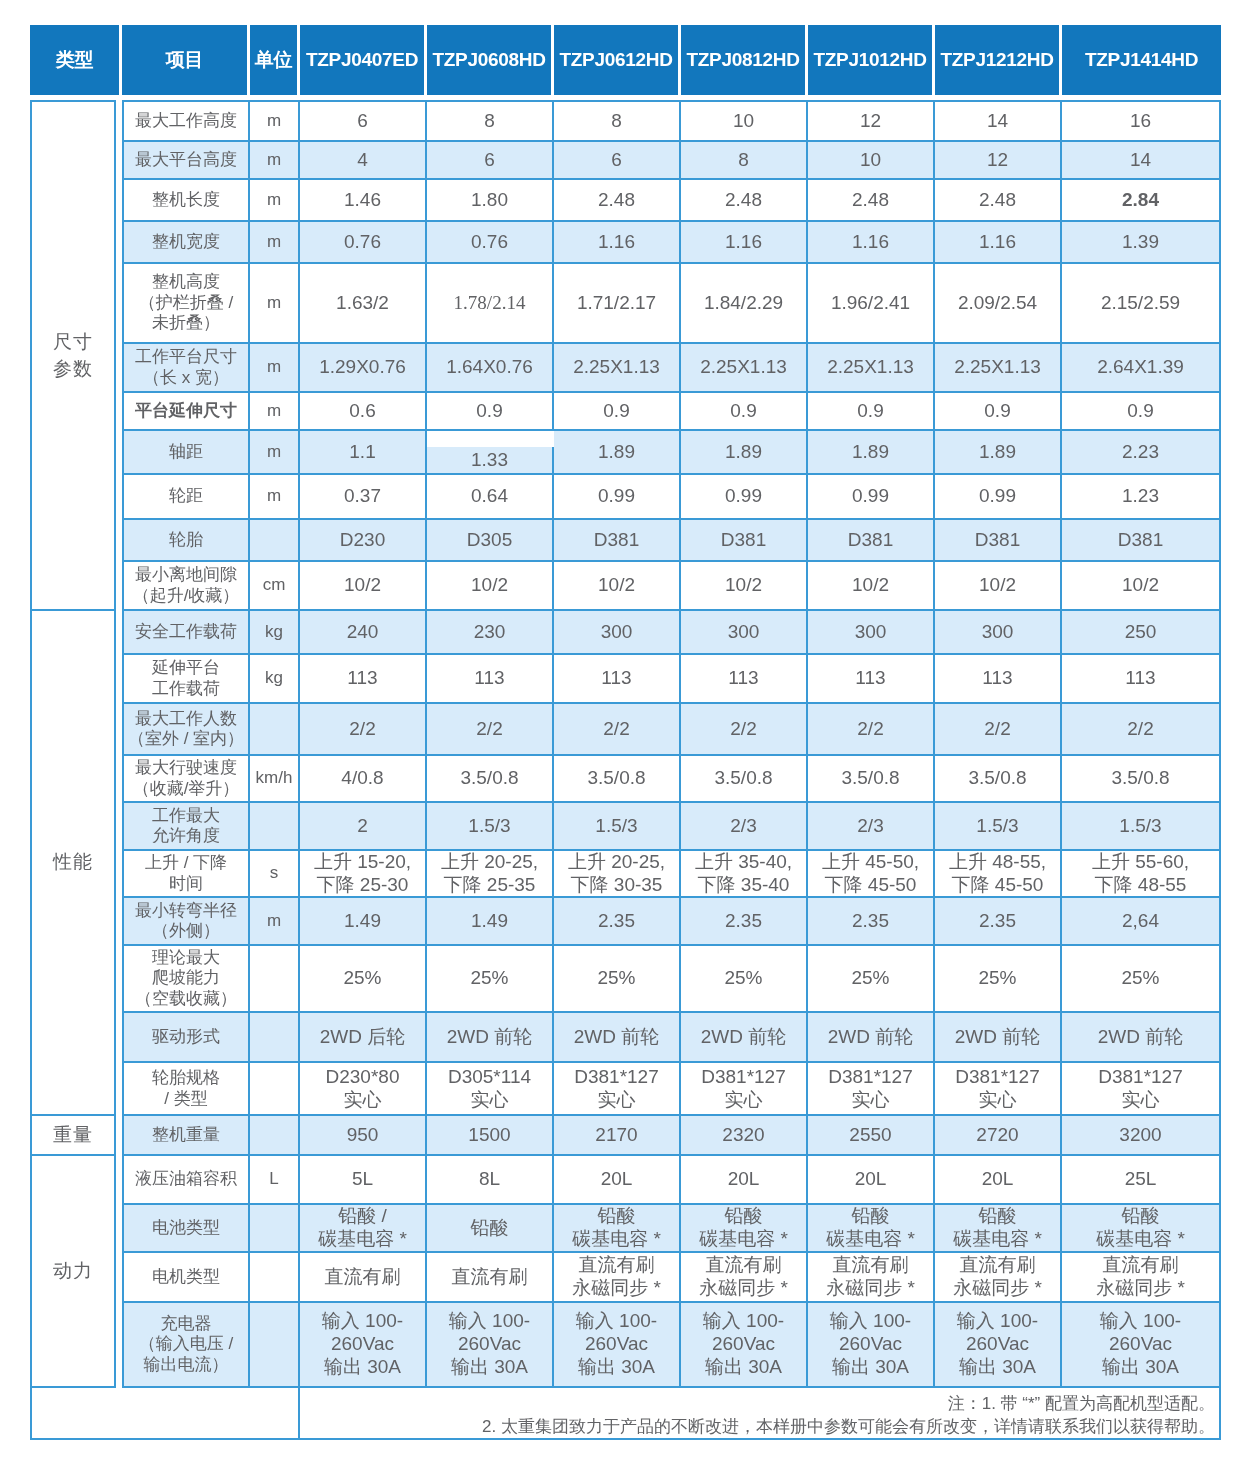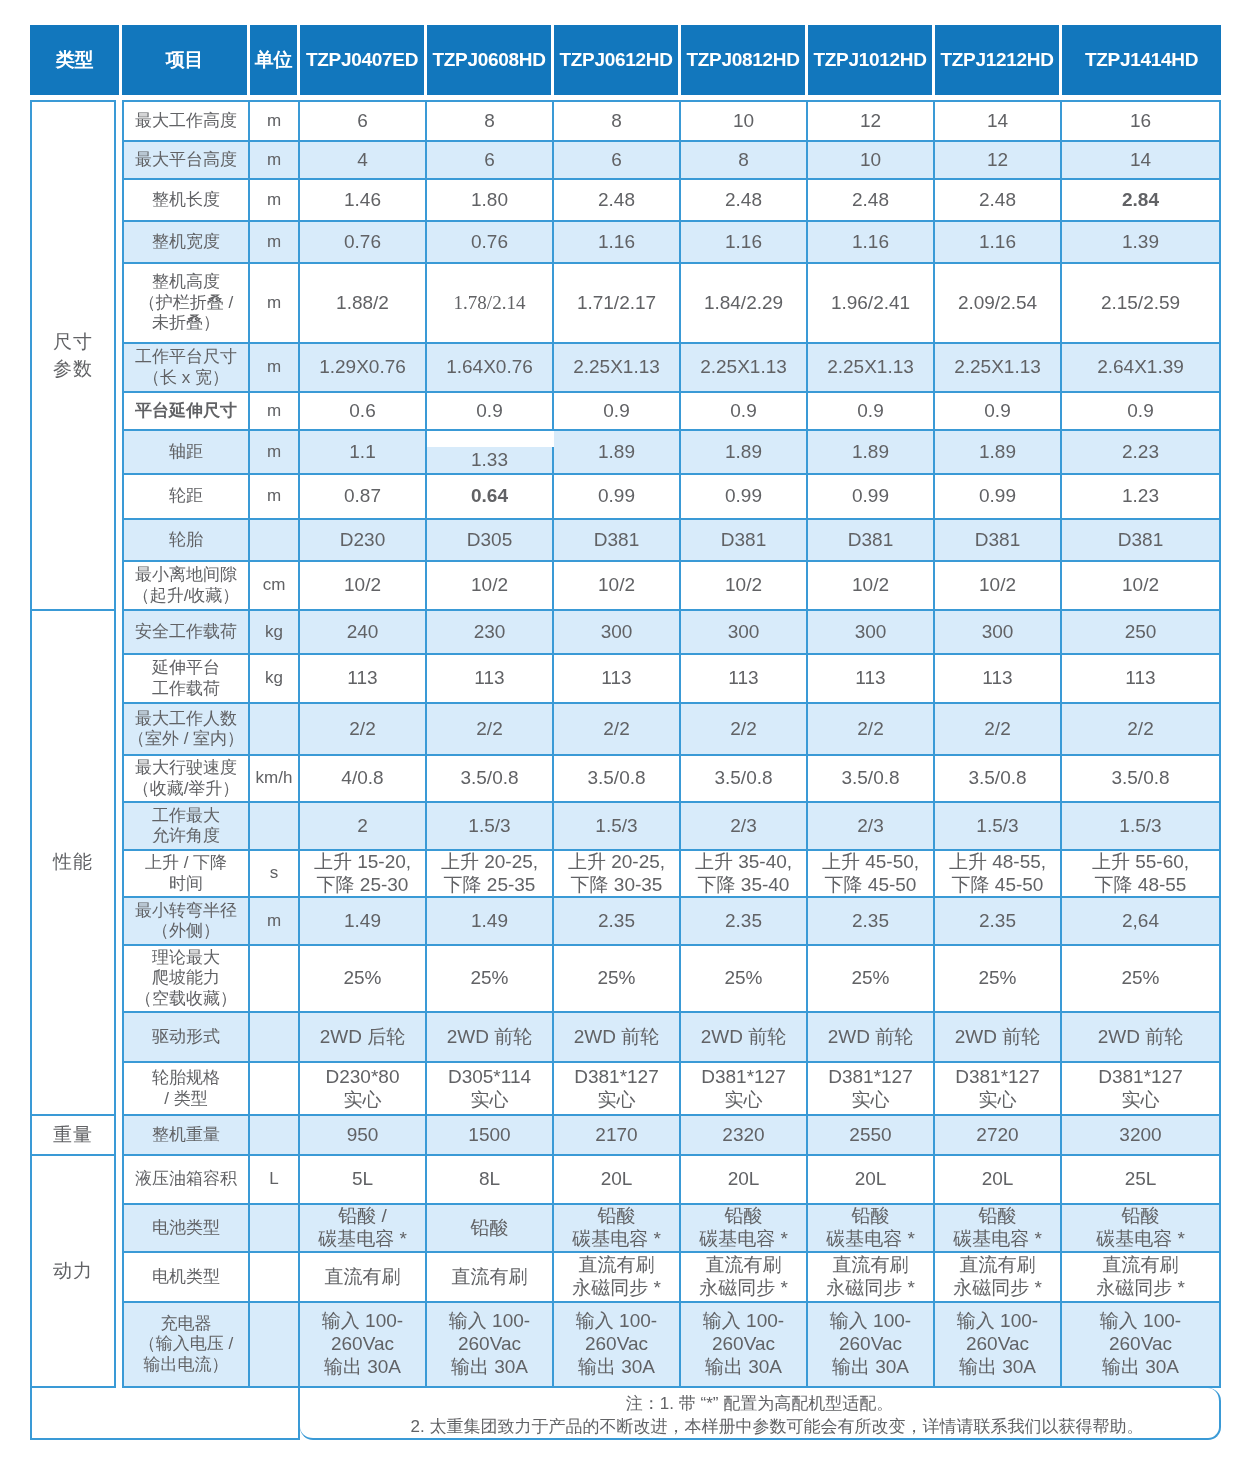--- a/index.html
+++ b/index.html
@@ -43,23 +43,23 @@
   .catcell{font-size:19px;line-height:1.4;background:#fff;letter-spacing:1px;}
   .lab{font-size:17px;}
   .unit{font-size:17px;}
   .val{font-size:19px;}
   .notecell{
     box-sizing:border-box;
     border-right:2px solid var(--border);
     border-bottom:2px solid var(--border);
     color:var(--text);
     font-size:17px;
-    padding:5px 10px 4px 10px;
+    padding:5px 4px 4px 10px;
     line-height:1.35;
-    display:block;text-align:center;border-radius:13px;
+    display:block;text-align:right;
   }
   .note-line2{padding-left:35px;}
 </style>
 </head>
 <body>
 
 <div id="spec-table" style="grid-template-columns: 86px 6px 128px 50px 127px 127px 127px 127px 127px 127px 159px; grid-template-rows: 70px 5px 42px 38px 42px 42px 80px 49px 38px 44px 45px 42px 49px 44px 49px 52px 47px 48px 47px 48px 67px 50px 53px 40px 49px 48px 50px 85px 52px;">
     <div class="hcell" style="grid-area: 1 / 1 / auto / span 2;">类型</div>
     <div class="hcell" style="grid-area: 1 / 3;">项目</div>
     <div class="hcell" style="grid-area: 1 / 4;">单位</div>
@@ -105,21 +105,21 @@
     <div class="cell val band" style="grid-area: 6 / 6;">0.76</div>
     <div class="cell val band" style="grid-area: 6 / 7;">1.16</div>
     <div class="cell val band" style="grid-area: 6 / 8;">1.16</div>
     <div class="cell val band" style="grid-area: 6 / 9;">1.16</div>
     <div class="cell val band" style="grid-area: 6 / 10;">1.16</div>
     <div class="cell val band" style="grid-area: 6 / 11;">1.39</div>
     <div class="cell lab bl" style="grid-area: 7 / 3;">整机高度
 （护栏折叠 /
 未折叠）</div>
     <div class="cell unit" style="grid-area: 7 / 4;">m</div>
-    <div class="cell val" style="grid-area: 7 / 5;">1.88/2</div>
+    <div class="cell val" style="grid-area: 7 / 5;">1.63/2</div>
     <div class="cell val" style="grid-area: 7 / 6; font-family: Liberation Serif, serif;">1.78/2.14</div>
     <div class="cell val" style="grid-area: 7 / 7;">1.71/2.17</div>
     <div class="cell val" style="grid-area: 7 / 8;">1.84/2.29</div>
     <div class="cell val" style="grid-area: 7 / 9;">1.96/2.41</div>
     <div class="cell val" style="grid-area: 7 / 10;">2.09/2.54</div>
     <div class="cell val" style="grid-area: 7 / 11;">2.15/2.59</div>
     <div class="cell lab bl band" style="grid-area: 8 / 3;">工作平台尺寸
 （长 x 宽）</div>
     <div class="cell unit band" style="grid-area: 8 / 4;">m</div>
     <div class="cell val band" style="grid-area: 8 / 5;">1.29X0.76</div>
@@ -142,22 +142,22 @@
     <div class="cell unit band" style="grid-area: 10 / 4;">m</div>
     <div class="cell val band" style="grid-area: 10 / 5;">1.1</div>
     <div class="cell val band" style="grid-area: 10 / 6; margin-top: 16px;">1.33</div>
     <div class="cell val band" style="grid-area: 10 / 7;">1.89</div>
     <div class="cell val band" style="grid-area: 10 / 8;">1.89</div>
     <div class="cell val band" style="grid-area: 10 / 9;">1.89</div>
     <div class="cell val band" style="grid-area: 10 / 10;">1.89</div>
     <div class="cell val band" style="grid-area: 10 / 11;">2.23</div>
     <div class="cell lab bl" style="grid-area: 11 / 3;">轮距</div>
     <div class="cell unit" style="grid-area: 11 / 4;">m</div>
-    <div class="cell val" style="grid-area: 11 / 5;">0.87</div>
-    <div class="cell val" style="grid-area: 11 / 6; font-weight: bold;">0.64</div>
+    <div class="cell val" style="grid-area: 11 / 5;">0.37</div>
+    <div class="cell val" style="grid-area: 11 / 6;">0.64</div>
     <div class="cell val" style="grid-area: 11 / 7;">0.99</div>
     <div class="cell val" style="grid-area: 11 / 8;">0.99</div>
     <div class="cell val" style="grid-area: 11 / 9;">0.99</div>
     <div class="cell val" style="grid-area: 11 / 10;">0.99</div>
     <div class="cell val" style="grid-area: 11 / 11;">1.23</div>
     <div class="cell lab bl band" style="grid-area: 12 / 3;">轮胎</div>
     <div class="cell unit band" style="grid-area: 12 / 4;"></div>
     <div class="cell val band" style="grid-area: 12 / 5;">D230</div>
     <div class="cell val band" style="grid-area: 12 / 6;">D305</div>
     <div class="cell val band" style="grid-area: 12 / 7;">D381</div>

